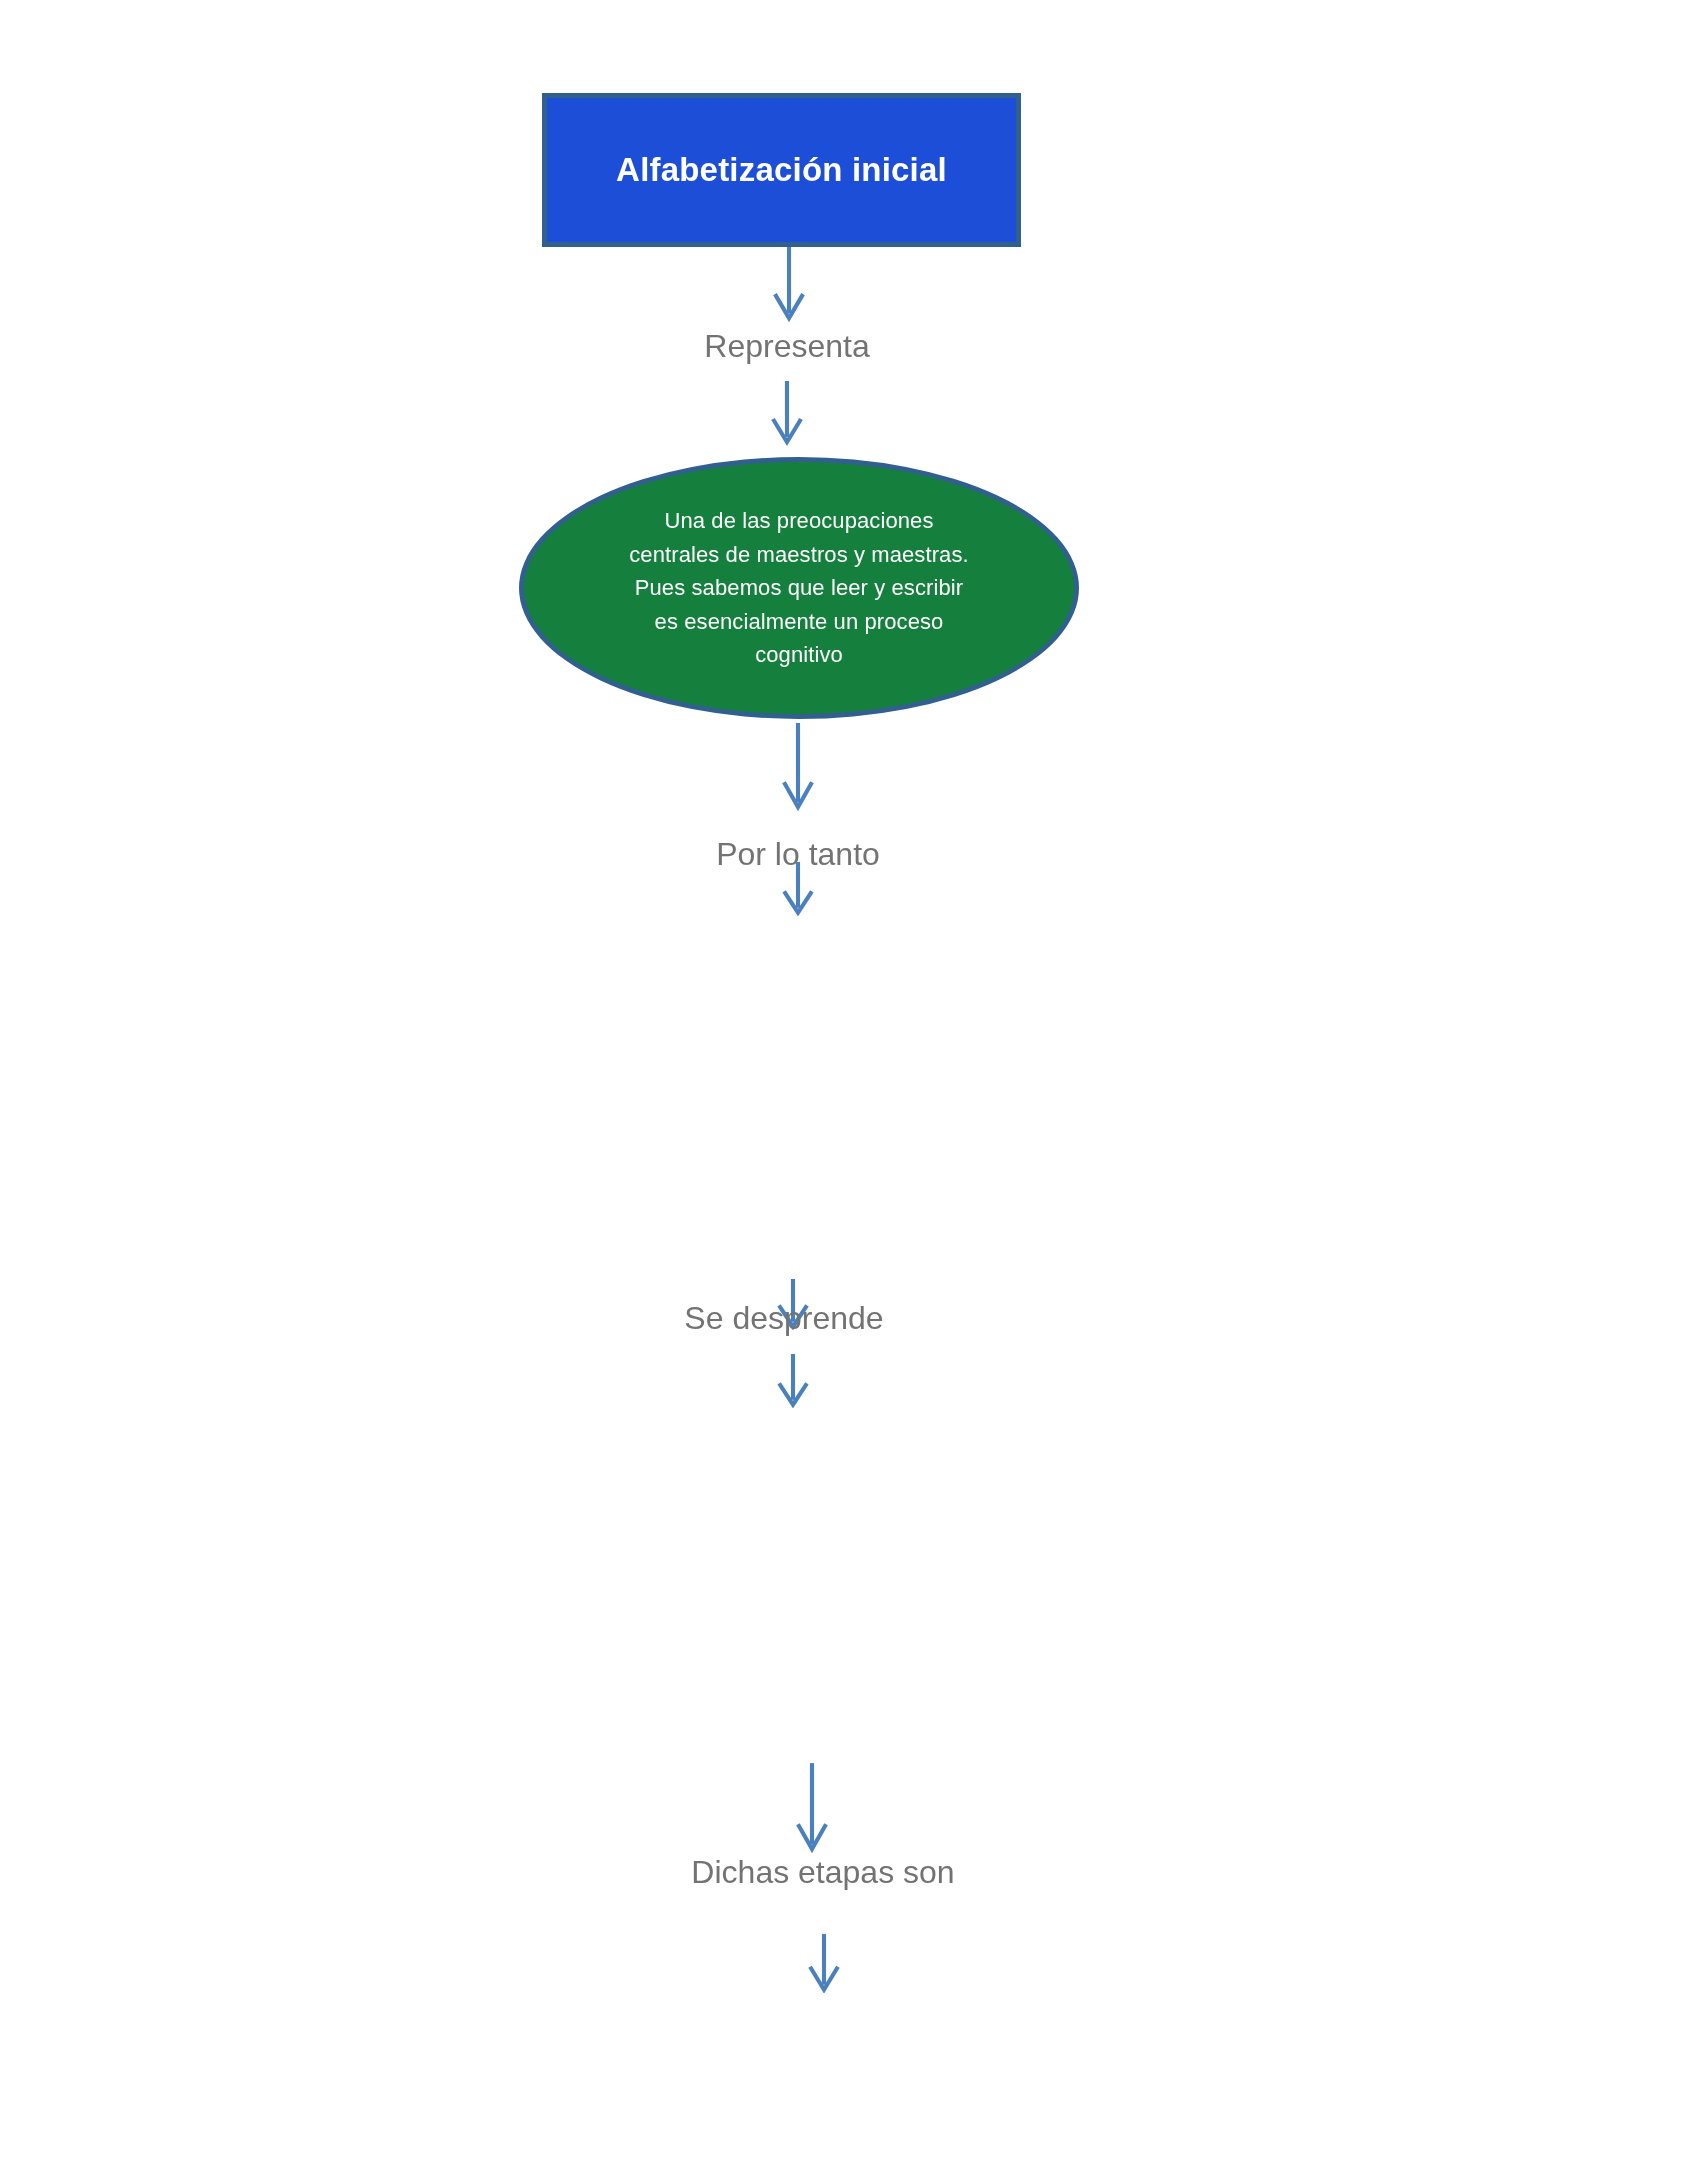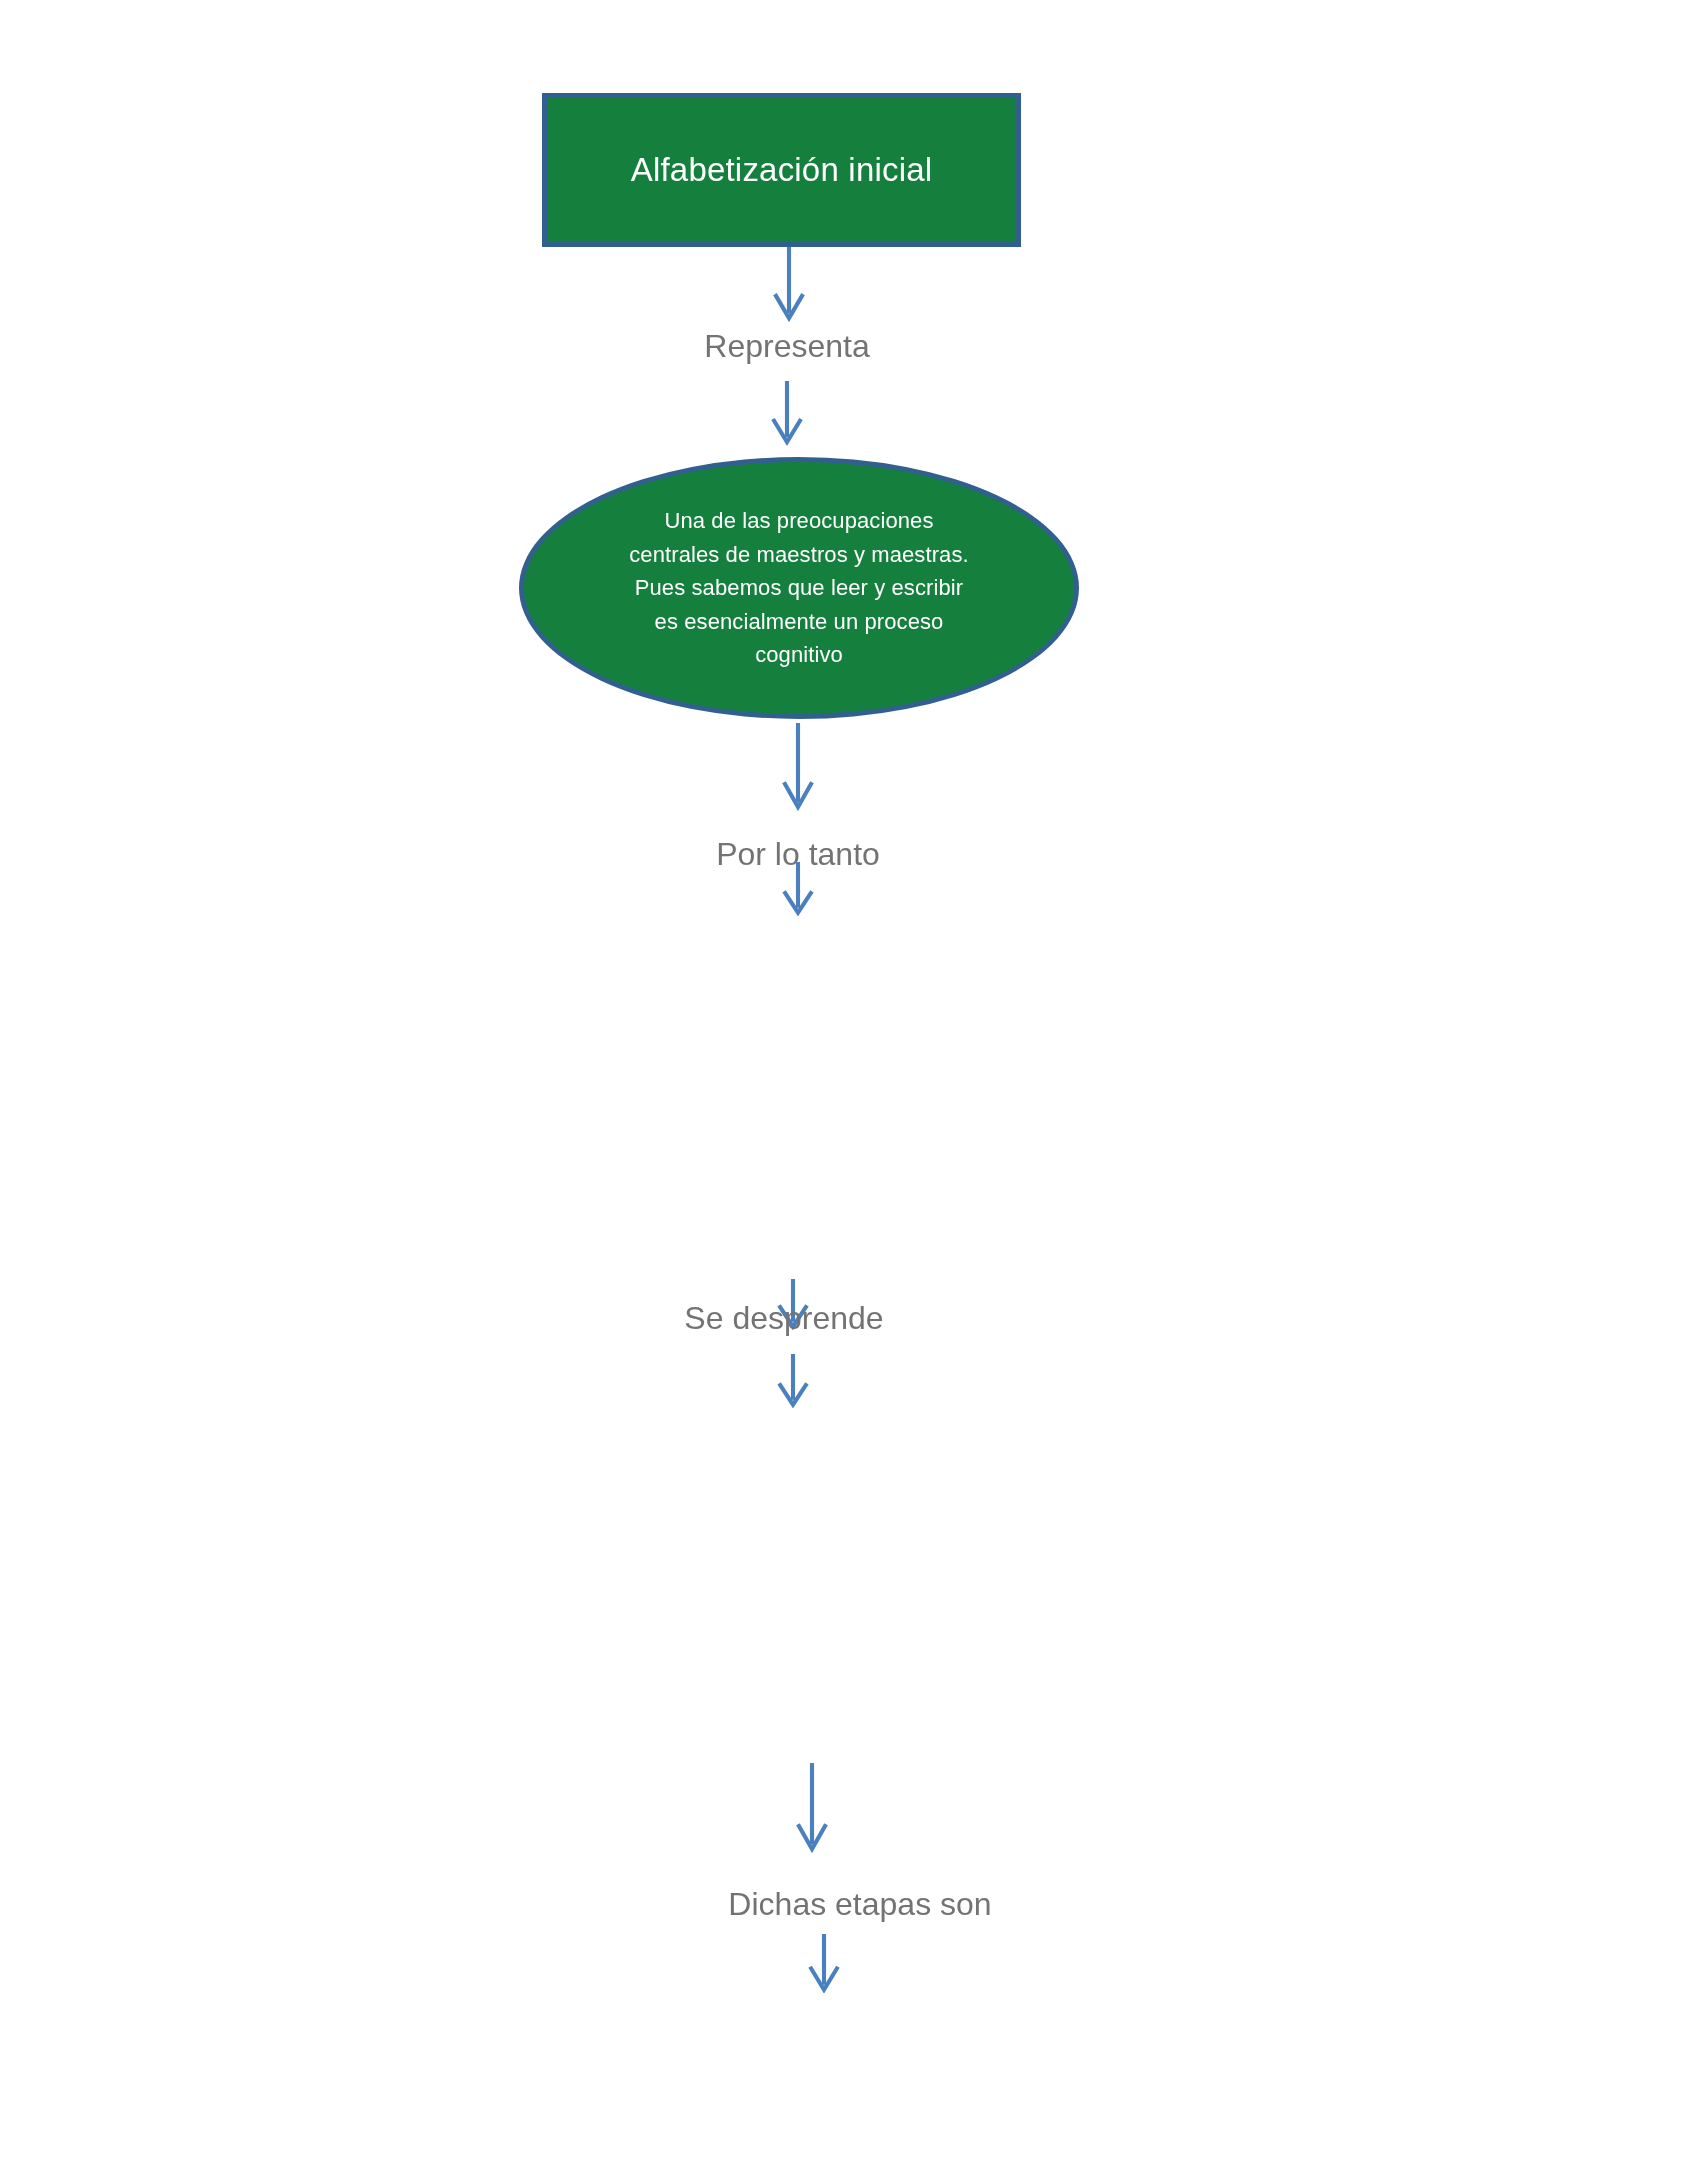--- a/index.html
+++ b/index.html
@@ -15,29 +15,30 @@
     width: 1687px;
     height: 2183px;
     background: #ffffff;
     overflow: hidden;
   }
 
   
   .node-box {
     position: absolute;
     box-sizing: border-box;
-    background: #15803d;
+    background: #1d4ed8;
     border: 5.8px solid #31608f;
     display: flex;
     flex-direction: column;
     align-items: center;
     justify-content: center;
     color: #ffffff;
     text-align: center;
     letter-spacing: 0.2px;
+    font-weight: bold;
   }
   .node-box .line {
     display: block;
     width: 100%;
   }
 
   
   .node-ellipse {
     position: absolute;
     box-sizing: border-box;
@@ -136,21 +137,21 @@
   </div>
 
 
   <div class="arrow" style="left:812px; top:1763px; width:38px; height:91px;">
     <svg width="38" height="91" viewBox="0 0 46 110" aria-hidden="true">
       <line x1="23" y1="0" x2="23" y2="98" stroke="#4a80bd" stroke-width="5"></line>
       <polyline points="6,74 23,104 40,74" fill="none" stroke="#4a80bd" stroke-width="5"></polyline>
     </svg>
   </div>
 
-  <div class="edge-label" style="left:860px; top:1854px; font-size:32px;margin-top:32px;">Dichas etapas son</div>
+  <div class="edge-label" style="left:823px; top:1854px; font-size:32px;">Dichas etapas son</div>
 
   <div class="arrow" style="left:824px; top:1934px; width:38px; height:59px;">
     <svg width="38" height="59" viewBox="0 0 46 72" aria-hidden="true">
       <line x1="23" y1="0" x2="23" y2="62" stroke="#4a80bd" stroke-width="5"></line>
       <polyline points="6,40 23,68 40,40" fill="none" stroke="#4a80bd" stroke-width="5"></polyline>
     </svg>
   </div>
 
 </div>
 

